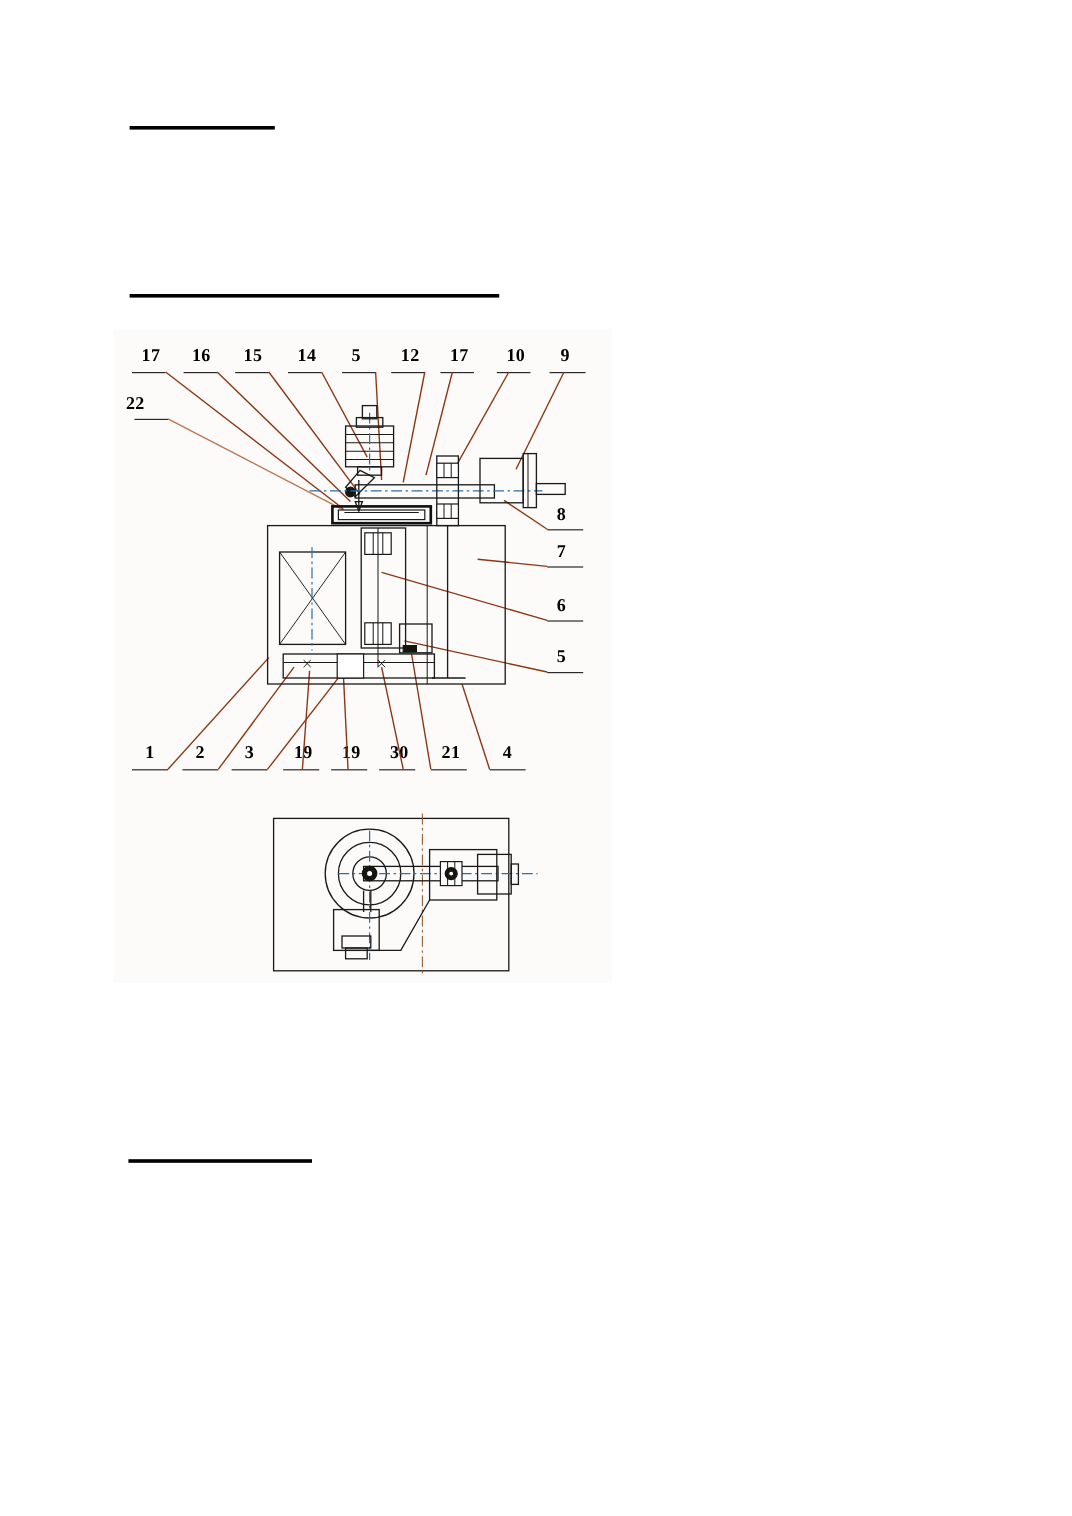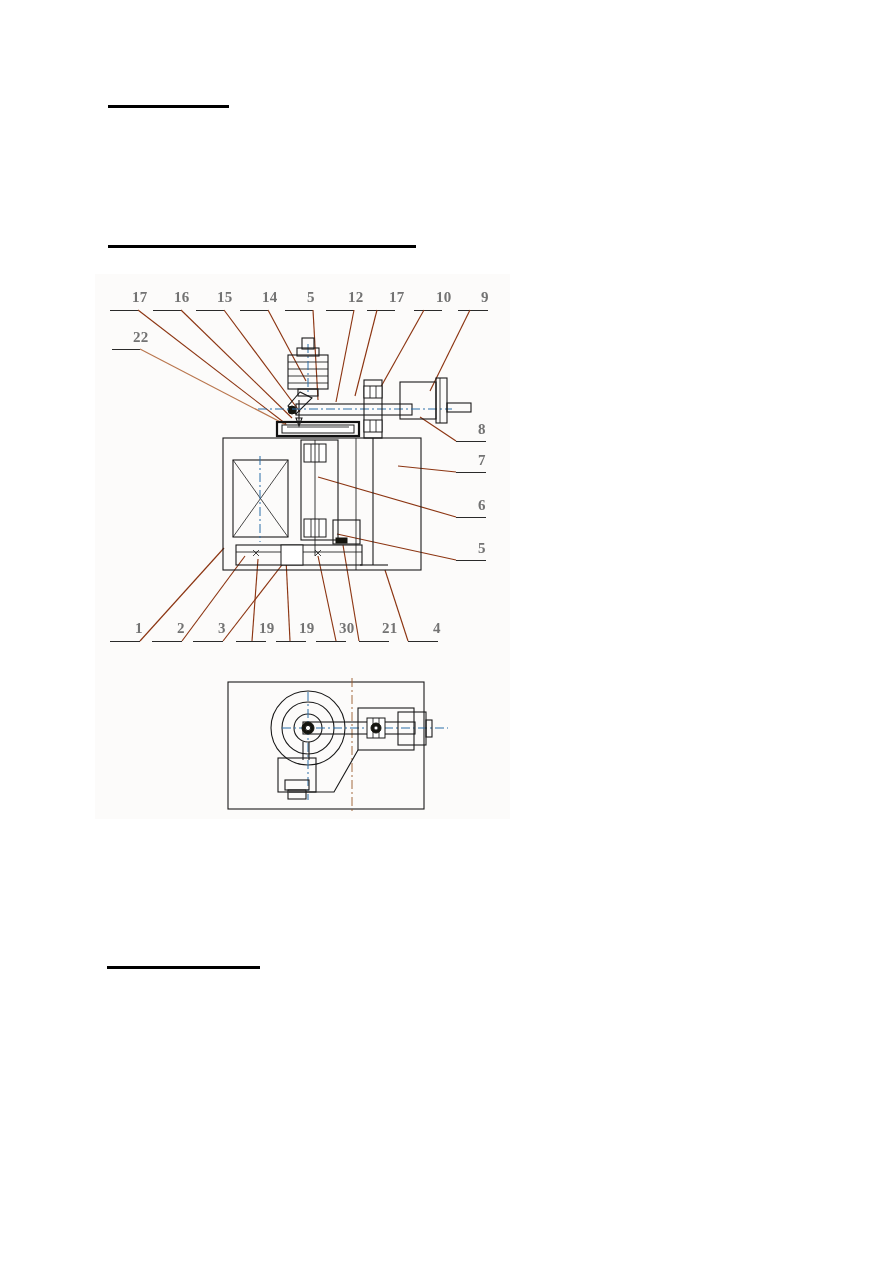--- a/index.html
+++ b/index.html
@@ -21,25 +21,24 @@
     left:95px;top:274px;width:415px;height:545px;
     background:#fcfbfa;
   }
 
   
   .callout{
     position:absolute;
     font-family:"Liberation Serif", serif;
     font-size:15px;
     font-weight:bold;
-    color:#737373;
+    color:#000000;
     letter-spacing:.3px;
     line-height:15px;
     white-space:nowrap;
-    margin-left:14px;
   }
   .callout-underline{
     position:absolute;
     height:1.4px;
     background:#2a2a2a;
   }
 
   svg.overlay{position:absolute;left:0;top:0;width:893px;height:1263px;overflow:visible;}
   .lead{stroke:#8c3512;stroke-width:1.15;fill:none;}
   .lead-light{stroke:#b9764e;stroke-width:1.15;fill:none;}
@@ -78,21 +77,21 @@
   <div class="callout-underline" style="left:110px;top:310px;width:28px;"></div>
   <div class="callout-underline" style="left:153px;top:310px;width:28px;"></div>
   <div class="callout-underline" style="left:196px;top:310px;width:28px;"></div>
   <div class="callout-underline" style="left:240px;top:310px;width:28px;"></div>
   <div class="callout-underline" style="left:285px;top:310px;width:28px;"></div>
   <div class="callout-underline" style="left:326px;top:310px;width:28px;"></div>
   <div class="callout-underline" style="left:367px;top:310px;width:28px;"></div>
   <div class="callout-underline" style="left:414px;top:310px;width:28px;"></div>
   <div class="callout-underline" style="left:458px;top:310px;width:30px;"></div>
 
-  <div class="callout" style="left:119px;top:330px;">22</div>
+  <div class="callout" style="left:105px;top:330px;">22</div>
   <div class="callout-underline" style="left:112px;top:349px;width:28px;"></div>
 
   <div class="callout" style="left:464px;top:422px;">8</div>
   <div class="callout" style="left:464px;top:453px;">7</div>
   <div class="callout" style="left:464px;top:498px;">6</div>
   <div class="callout" style="left:464px;top:541px;">5</div>
 
   <div class="callout-underline" style="left:456px;top:441px;width:30px;"></div>
   <div class="callout-underline" style="left:456px;top:472px;width:30px;"></div>
   <div class="callout-underline" style="left:456px;top:517px;width:30px;"></div>

